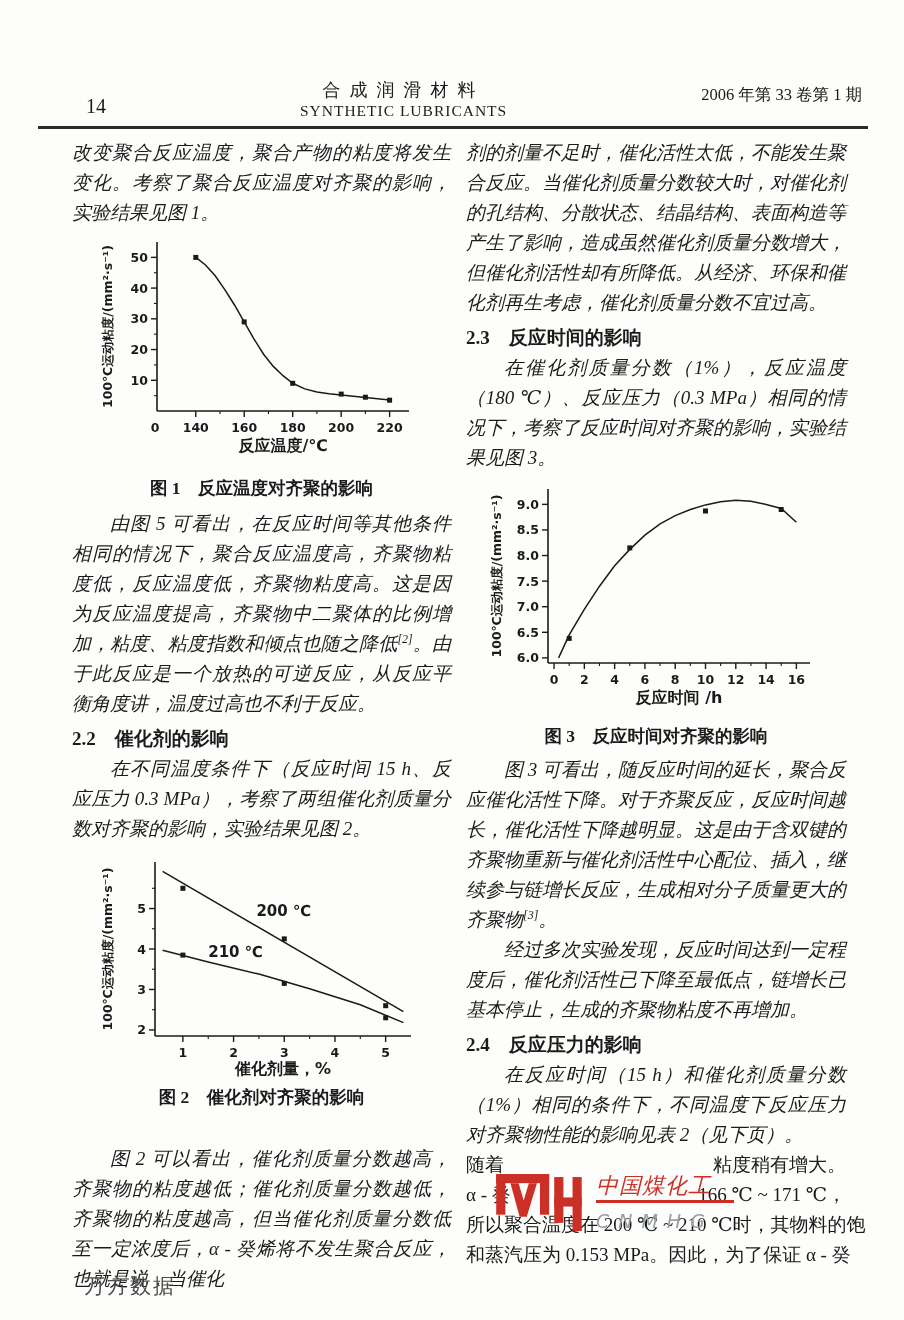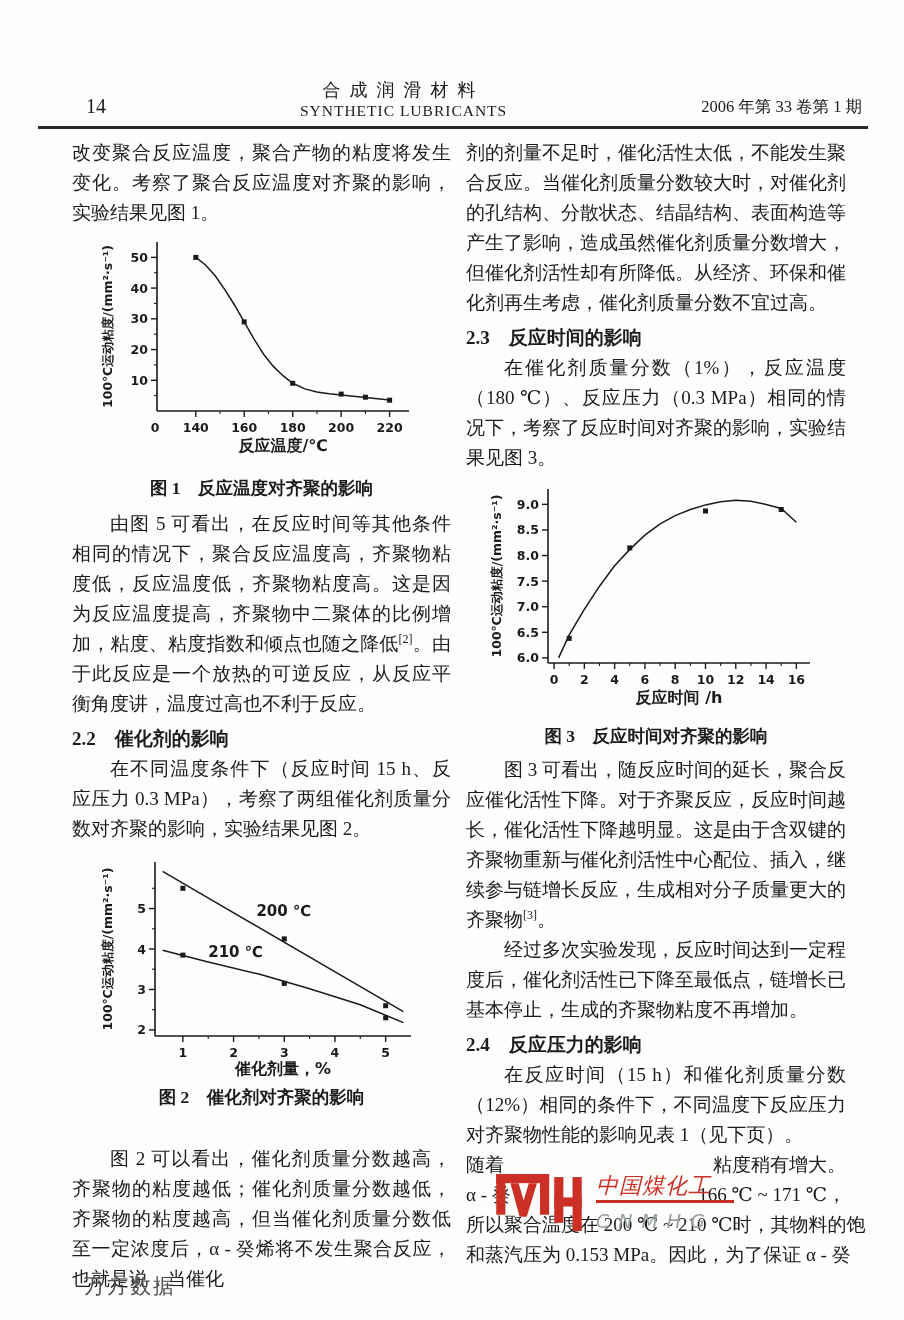--- a/index.html
+++ b/index.html
@@ -5,27 +5,27 @@
   html,body{margin:0;padding:0;background:#e8e8e6;}
   .page{position:relative;width:904px;height:1320px;margin:0 auto;background:#fdfdfb;
         font-family:"Liberation Serif","DejaVu Serif",serif;color:#1b1b1b;overflow:hidden;}
   
   .header{position:absolute;top:64px;left:38px;right:36px;height:62px;
           border-bottom:3px solid #2b2b2b;display:flex;align-items:flex-end;}
   .pgnum{margin-left:48px;font-size:20px;padding-bottom:8px;}
   .jtitle{flex:1;text-align:center;}
   .jtitle .cn{font-size:18px;letter-spacing:9px;}
   .jtitle .en{font-size:15.5px;letter-spacing:1px;padding-bottom:6px;}
-  .issue{font-size:16.5px;padding-bottom:8px;margin-right:6px;}
+  .issue{font-size:16.5px;padding-bottom:20px;margin-right:6px;}
   
   .columns{position:absolute;top:138px;left:72px;width:774px;display:flex;gap:15px;}
   .col{width:379px;}
   .col.right{width:380px;}
   .para{font-size:19px;line-height:30px;text-align:justify;text-justify:inter-character;
-        text-indent:2em;margin:0;}
+        text-indent:2em;margin:0;font-style:italic;}
   .para.noindent{text-indent:0;}
   .sup{font-size:12px;vertical-align:super;line-height:0;}
   .hd{font-size:19px;line-height:30px;font-weight:bold;margin-top:5px;}
   .fig{display:flex;justify-content:center;}
   .cap{text-align:center;font-weight:bold;font-size:17.5px;line-height:22px;}
   .mt6{margin-top:6px;}.mt8{margin-top:8px;}.mt10{margin-top:10px;}
   .mt14{margin-top:14px;}.mt16{margin-top:0;}.mt36{margin-top:36px;}
   
   .p6{position:relative;font-size:19px;line-height:30px;}
   .p6-line{height:30px;white-space:nowrap;}
@@ -220,21 +220,21 @@
               <text x="15" y="95" text-anchor="middle" font-size="12.5" font-weight="600" font-family="'DejaVu Sans',sans-serif" fill="#1a1a1a" transform="rotate(-90 15 95)">100℃运动粘度/(mm²·s⁻¹)</text>
             </svg></div>
       </div>
       <div class="cap mt10">图 3　反应时间对齐聚的影响</div>
 
       <p class="para mt8"><span>图 3 可看出，随反应时间的延长，聚合反应催化活性下降。对于齐聚反应，反应时间越长，催化活性下降越明显。这是由于含双键的齐聚物重新与催化剂活性中心配位、插入，继续参与链增长反应，生成相对分子质量更大的齐聚物</span><span class="sup">[3]</span><span>。</span></p>
 
       <p class="para">经过多次实验发现，反应时间达到一定程度后，催化剂活性已下降至最低点，链增长已基本停止，生成的齐聚物粘度不再增加。</p>
 
       <div class="hd">2.4　反应压力的影响</div>
-      <p class="para">在反应时间（15 h）和催化剂质量分数（12%）相同的条件下，不同温度下反应压力对齐聚物性能的影响见表 1（见下页）。</p>
+      <p class="para">在反应时间（15 h）和催化剂质量分数（1%）相同的条件下，不同温度下反应压力对齐聚物性能的影响见表 2（见下页）。</p>
 
       <div class="p6">
         <div class="p6-line wline">
           <span>随着</span>
           <span>粘度稍有增大。</span>
         </div>
         <div class="p6-line wline">
           <span>α - 癸</span>
           <span>166 ℃ ~ 171 ℃，</span>
         </div>

